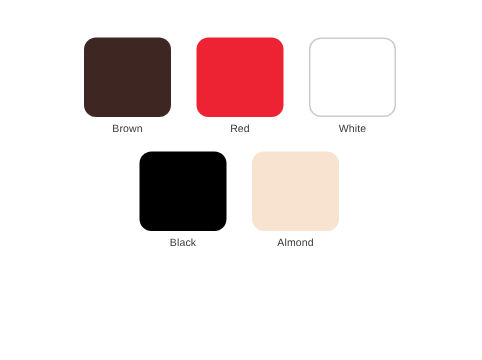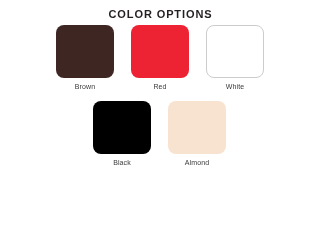--- a/index.html
+++ b/index.html
@@ -90,21 +90,20 @@
     text-align: center;
     white-space: nowrap;
     letter-spacing: 0.1px;
   }
 </style>
 </head>
 <body>
 
 <div class="page" style="background: rgb(255, 255, 255);">
 
-  <div class="page-title" style="color: rgb(35, 31, 32);">COLOR OPTIONS</div>
 
   <div class="swatch-grid">
 
     <div class="swatch-row swatch-row-1">
 
       <div class="swatch-cell">
         <div class="swatch-chip" style="background-color: rgb(62, 39, 35);"></div>
         <div class="swatch-label" style="color: rgb(58, 58, 58);">Brown</div>
       </div>
 

